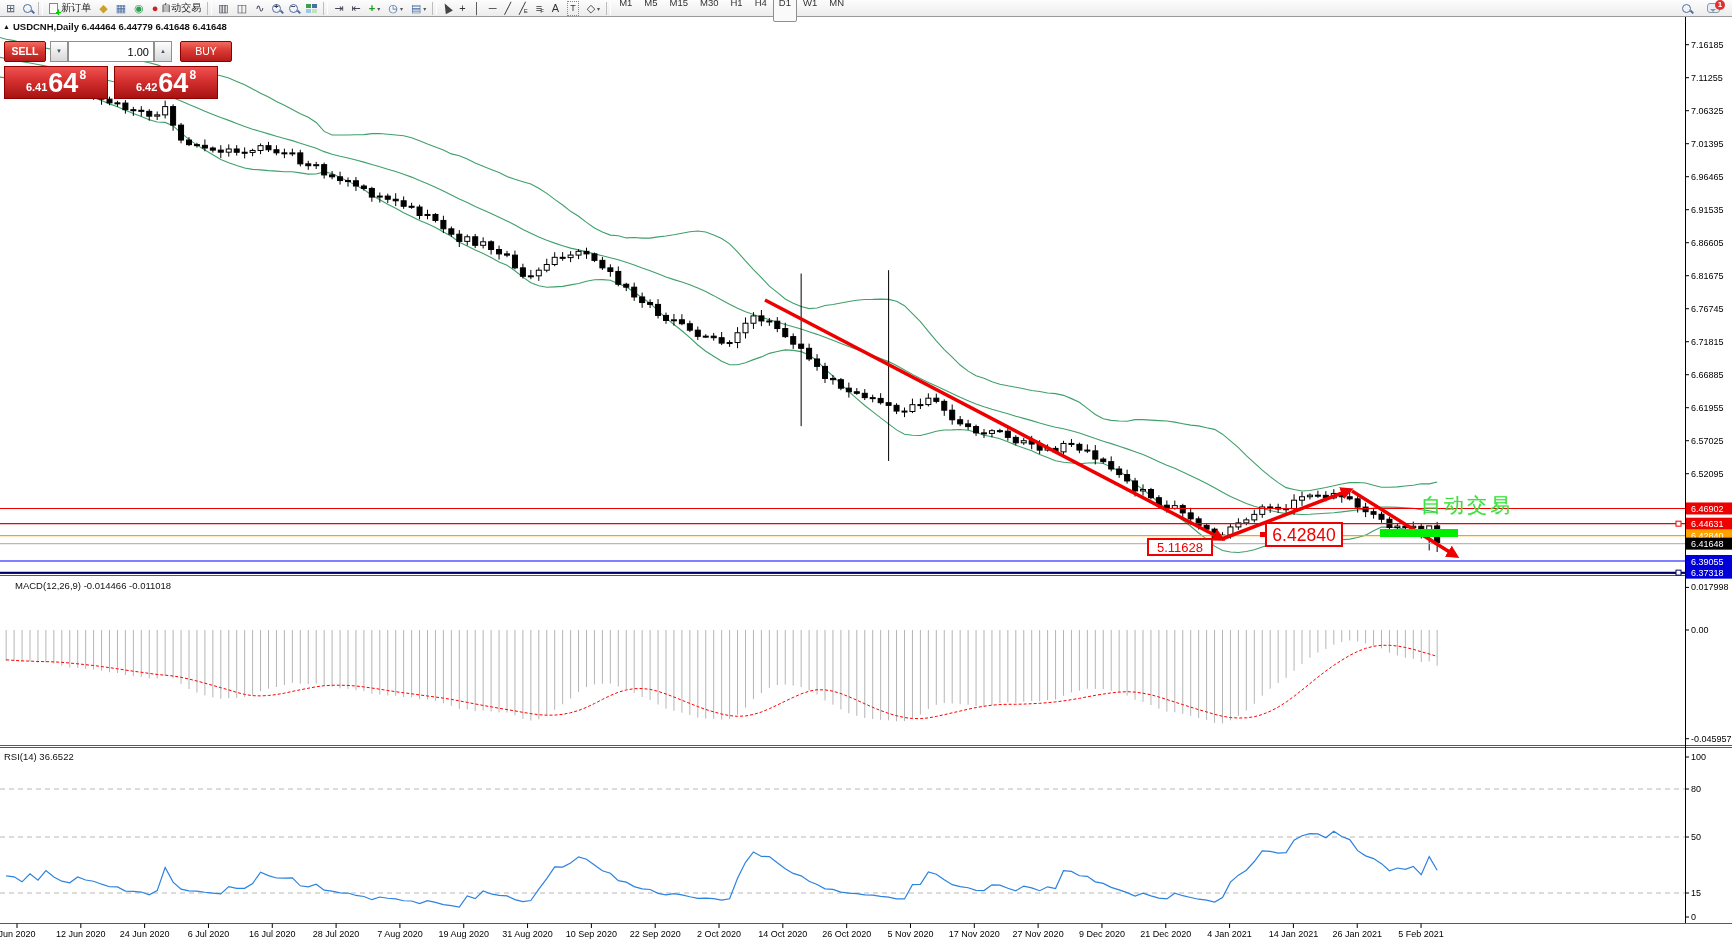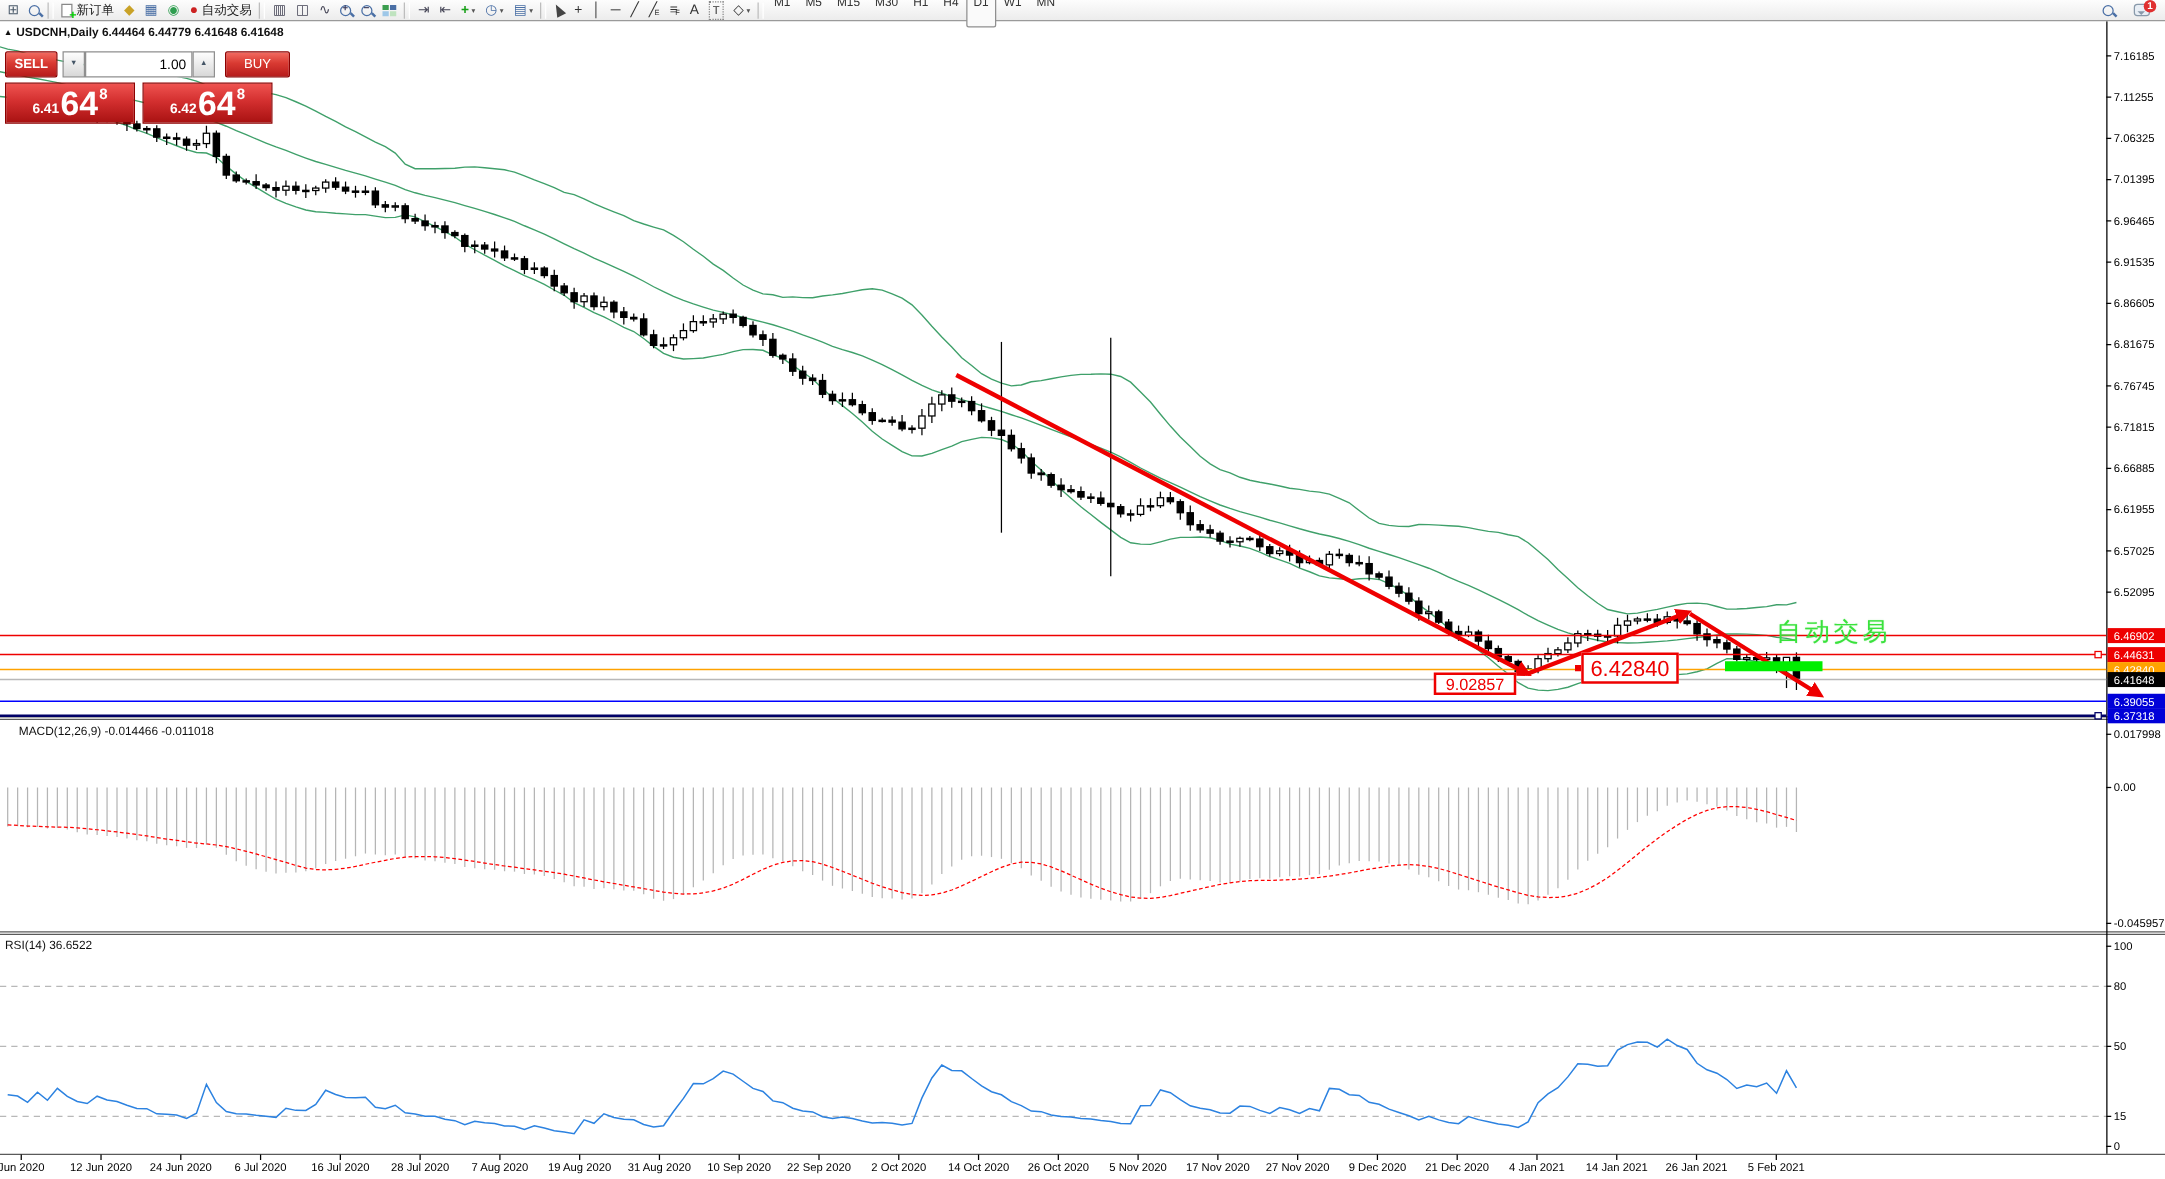--- a/index.html
+++ b/index.html
@@ -943,15 +943,15 @@
   <div class="bigprice" id="big-buy">
     <span class="pfx">6.42</span>
       <span class="big">64</span>
       <span class="sup">8</span>
   </div>
 </div>
 
 <div class="overlay" id="macd-label">MACD(12,26,9) -0.014466 -0.011018</div>
 <div class="overlay" id="rsi-label">RSI(14) 36.6522</div>
 
-<div class="overlay anno-box" id="anno-low">9.02857</div>
+<div class="overlay anno-box" id="anno-low">5.11628</div>
 <div class="overlay anno-box" id="anno-level">6.42840</div>
 <div class="overlay cjk" id="turn-text">自动交易</div>
 
 </body></html>

